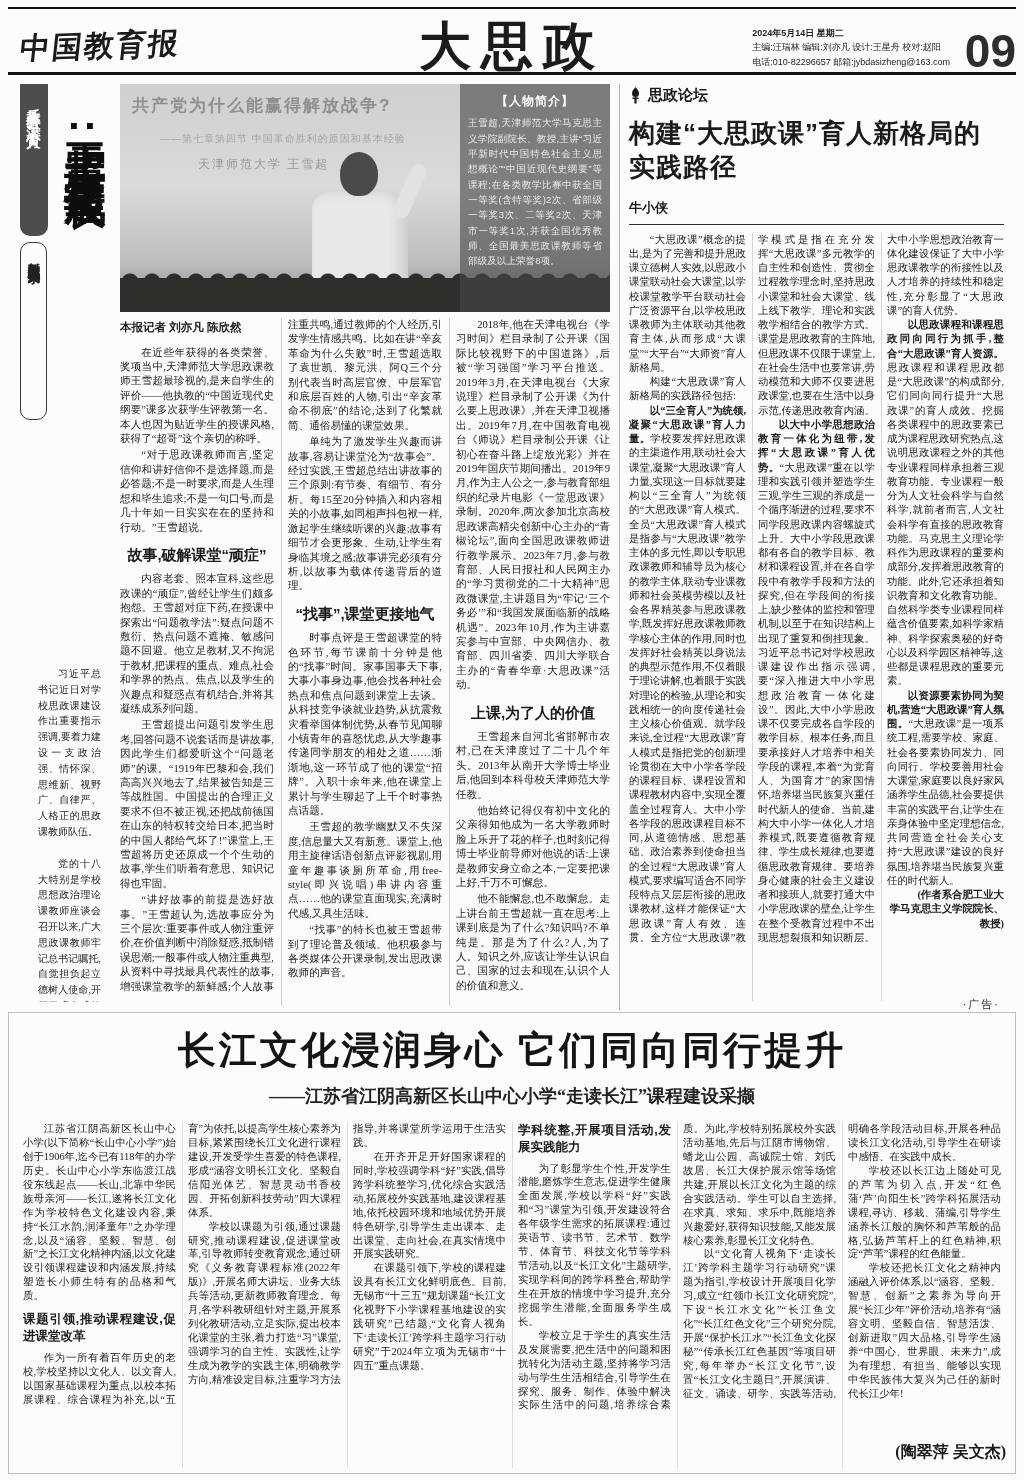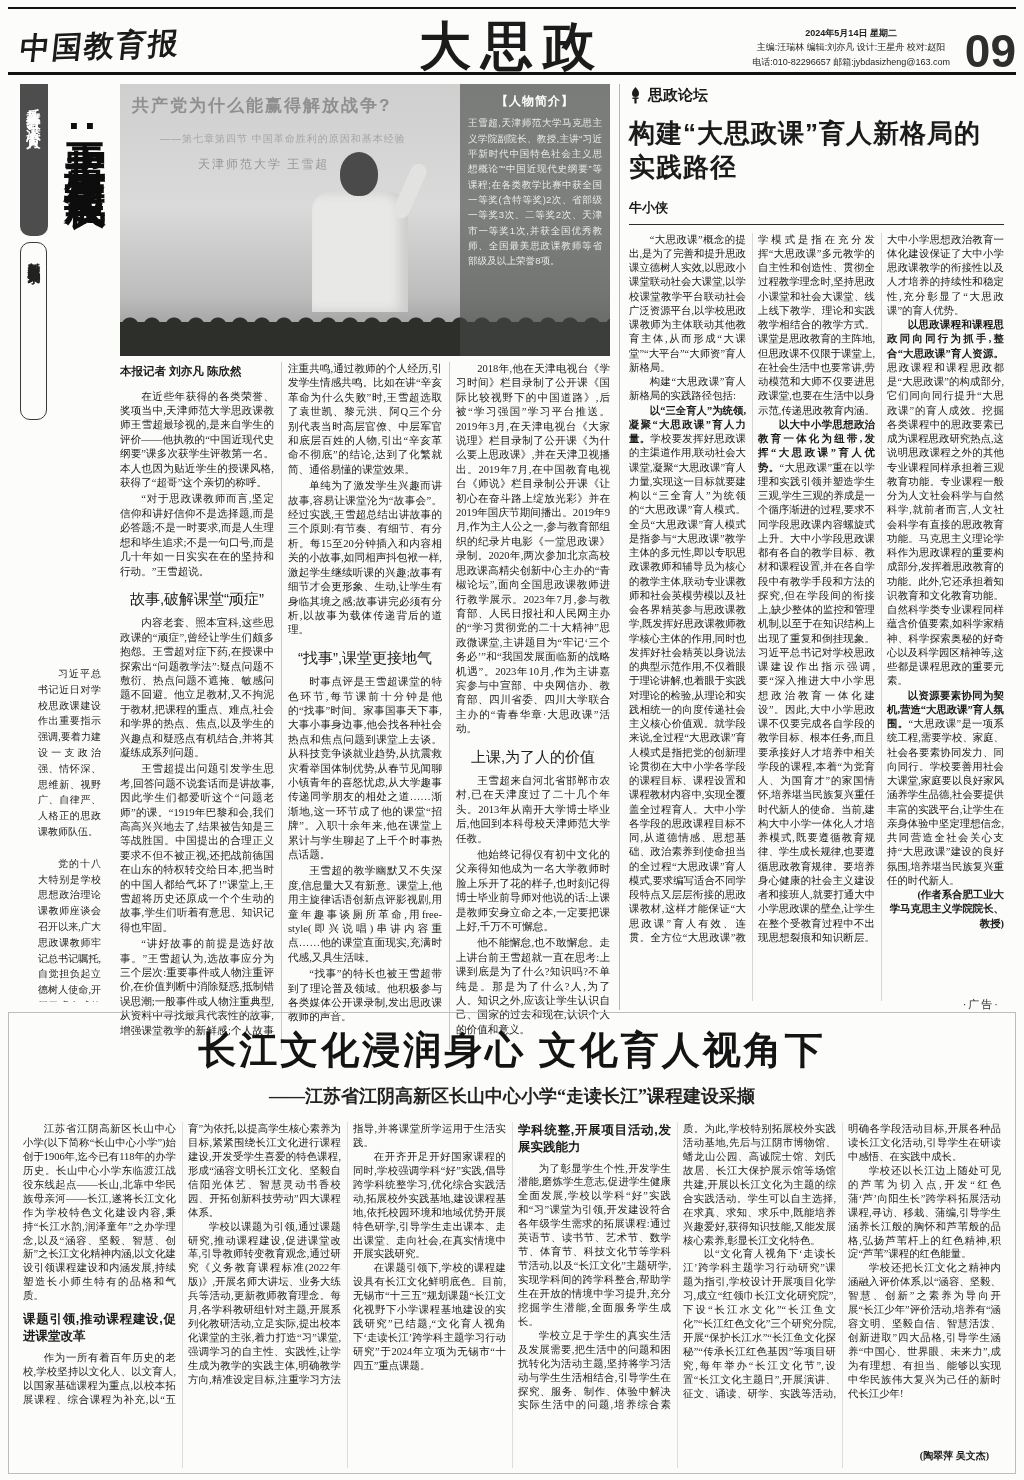--- a/index.html
+++ b/index.html
@@ -5,60 +5,60 @@
   html,body{margin:0;padding:0;background:#d9d9d9;}
   .page{position:relative;width:1024px;height:1480px;background:#fcfcfa;color:#1b1b1b;
         font-family:"Liberation Sans",sans-serif;overflow:hidden;margin:0 auto;}
   
   .top-rule{position:absolute;top:7px;left:8px;right:8px;height:2px;background:#111;}
   .header{position:absolute;top:10px;left:8px;right:8px;height:60px;}
   .logo{position:absolute;left:12px;top:16px;font-family:"DejaVu Serif",serif;font-weight:bold;
         font-size:30px;letter-spacing:2px;transform:rotate(-2deg) skewX(-8deg);}
   .masthead{position:absolute;left:0;right:0;top:2px;text-align:center;font-size:52px;
         font-weight:900;letter-spacing:10px;}
-  .hdr-right{position:absolute;right:66px;top:16px;text-align:center;font-size:9px;line-height:1.6;color:#222;}
+  .hdr-right{position:absolute;right:66px;top:16px;text-align:left;font-size:9px;line-height:1.6;color:#222;}
   .hdr-date{font-weight:bold;}
   .page-num{position:absolute;right:0;top:14px;font-size:46px;font-weight:bold;color:#2e2e2e;}
   .header-rule{position:absolute;top:72px;left:8px;right:8px;height:3px;background:#111;}
   
   .main-top{position:absolute;top:84px;left:20px;width:984px;height:926px;display:flex;}
   .feature{width:590px;display:flex;flex:none;}
   .feature-left{position:relative;width:100px;flex:none;}
   .badge1{position:absolute;left:0;top:0;writing-mode:vertical-rl;background:#4d4d4d;color:#fff;
         font-size:14px;font-weight:bold;letter-spacing:3px;padding:12px 5px;height:128px;
         border-radius:0 0 10px 10px;}
   .badge2{position:absolute;left:0;top:158px;writing-mode:vertical-rl;border:1px solid #3a3a3a;
         border-radius:10px;font-size:12.5px;font-weight:bold;letter-spacing:1px;padding:9px 4px;height:158px;color:#222;}
   .v-headline{position:absolute;left:34px;top:26px;writing-mode:vertical-rl;font-size:42px;
         font-weight:900;letter-spacing:3px;height:530px;line-height:1.45;color:#0d0d0d;}
   .editor-note{position:absolute;left:2px;top:566px;width:95px;height:352px;overflow:hidden;
         font-size:10px;line-height:1.58;text-align:justify;color:#222;
         font-family:"Liberation Serif",serif;}
   .editor-note p{margin:16px;text-indent:2em;}
   .feature-main{width:490px;flex:none;position:relative;}
   
-  .photo{position:relative;height:272px;background:linear-gradient(180deg,#cfcfcf 0%,#dadada 45%,#bdbdbd 78%,#8a8a8a 100%);overflow:hidden;}
+  .photo{position:relative;height:228px;background:linear-gradient(180deg,#cfcfcf 0%,#dadada 45%,#bdbdbd 78%,#8a8a8a 100%);overflow:hidden;}
   .screen-title{position:absolute;top:10px;left:12px;font-size:17px;font-weight:bold;color:#8f8f8f;letter-spacing:2px;}
   .screen-line2{position:absolute;top:48px;left:40px;font-size:10px;color:#a5a5a5;letter-spacing:1px;}
   .screen-line3{position:absolute;top:72px;left:78px;font-size:12px;color:#979797;letter-spacing:2px;}
   .person-head{position:absolute;left:220px;top:68px;width:38px;height:44px;border-radius:50% 50% 46% 46%;background:#4a4a4a;}
   .person-body{position:absolute;left:192px;top:108px;width:96px;height:120px;border-radius:18px 18px 0 0;background:#e8e8e6;box-shadow:inset -8px 0 12px rgba(0,0,0,.12);}
   .person-arm{position:absolute;left:282px;top:78px;width:16px;height:58px;border-radius:8px;background:#e2e2e0;transform:rotate(24deg);}
   .plants{position:absolute;bottom:0;left:0;right:0;height:34px;background:#2c2f2a;}
   .plants:before{content:"";position:absolute;top:-10px;left:0;right:0;height:14px;
         background:radial-gradient(circle at 10px 14px,#2c2f2a 8px,transparent 9px) repeat-x;background-size:22px 14px;}
   .profile-box{position:absolute;right:0;top:0;width:150px;height:100%;background:rgba(70,72,70,.62);
         color:#e9e9e9;padding:8px 8px;box-sizing:border-box;font-size:9.6px;line-height:1.6;text-align:justify;}
   .profile-title{text-align:center;font-size:12px;font-weight:bold;color:#fff;margin-bottom:4px;letter-spacing:1px;}
   
   .article-cols{margin-top:6px;height:688px;column-count:3;column-gap:14px;column-rule:1px solid #c9c9c9;
         font-size:10.6px;line-height:1.36;text-align:justify;overflow:hidden;font-family:"Liberation Serif",serif;}
   .byline{font-weight:bold;font-size:11.5px;margin:2px 0 10px;font-family:"Liberation Sans",sans-serif;}
   .article-cols p{margin:0 0 2px;text-indent:2em;}
-  .subhead{font-family:"Liberation Sans",sans-serif;font-weight:normal;font-size:15px;text-align:center;
+  .subhead{font-family:"Liberation Sans",sans-serif;font-weight:bold;font-size:15px;text-align:center;
         margin:10px 0 7px;text-indent:0 !important;column-span:none;}
   
   .v-divider{width:1px;background:#b5b5b5;margin:0 9px;flex:none;}
   
   .right-col{flex:1;position:relative;}
   .forum-tag{display:flex;align-items:center;gap:6px;font-size:15px;font-weight:bold;margin-top:2px;}
   .torch{flex:none;}
   .right-title{font-size:26px;font-weight:900;line-height:1.3;margin:12px 0 14px;letter-spacing:1px;}
   .right-author{font-size:13px;padding-bottom:7px;border-bottom:1px solid #2d2d2d;margin-bottom:8px;font-weight:bold;}
   .right-body{height:768px;column-count:3;column-gap:12px;column-rule:1px solid #d6d6d6;
@@ -70,21 +70,21 @@
   .ad-label{position:absolute;bottom:-2px;right:4px;font-size:11px;color:#333;letter-spacing:2px;margin-top:24px;}
   
   .bottom{position:absolute;top:1012px;left:8px;right:8px;height:462px;border:1px solid #bdbdbd;
         box-sizing:border-box;padding:12px 14px 0;font-family:"Liberation Serif",serif;}
   .b-headline{text-align:center;font-size:38px;font-weight:900;letter-spacing:3px;color:#141414;}
   .b-subhead{text-align:center;font-size:18px;font-weight:bold;margin-top:8px;color:#222;}
   .b-body{margin-top:14px;height:346px;column-count:6;column-gap:12px;column-rule:1px solid #dcdcdc;
         font-size:10.4px;line-height:1.34;text-align:justify;overflow:hidden;color:#1c1c1c;}
   .b-body p{margin:0;text-indent:2em;}
   .b-sub{font-family:"Liberation Sans",sans-serif;font-weight:bold;font-size:12.5px;margin:8px 0 6px;text-indent:0 !important;}
-  .b-sign{position:absolute;bottom:10px;right:26px;font-size:10px;font-weight:bold;}
+  .b-sign{position:absolute;bottom:10px;right:9px;font-size:16px;font-weight:bold;}
 </style>
 </head>
 <body>
 
 <div class="page">
 
   <div class="top-rule"></div>
 
   <div class="header">
     <div class="logo">中国教育报</div>
@@ -171,21 +171,21 @@
         <p><span class="lead">以大中小学思想政治教育一体化为纽带,发挥“大思政课”育人优势。</span><span>“大思政课”重在以学理和实践引领并塑造学生三观,学生三观的养成是一个循序渐进的过程,要求不同学段思政课内容螺旋式上升。大中小学段思政课都有各自的教学目标、教材和课程设置,并在各自学段中有教学手段和方法的探究,但在学段间的衔接上,缺少整体的监控和管理机制,以至于在知识结构上出现了重复和倒挂现象。习近平总书记对学校思政课建设作出指示强调,要“深入推进大中小学思想政治教育一体化建设”。因此,大中小学思政课不仅要完成各自学段的教学目标、根本任务,而且要承接好人才培养中相关学段的课程,本着“为党育人、为国育才”的家国情怀,培养堪当民族复兴重任时代新人的使命。当前,建构大中小学一体化人才培养模式,既要遵循教育规律、学生成长规律,也要遵循思政教育规律。要培养身心健康的社会主义建设者和接班人,就要打通大中小学思政课的壁垒,让学生在整个受教育过程中不出现思想裂痕和知识断层。大中小学思想政治教育一体化建设保证了大中小学思政课教学的衔接性以及人才培养的持续性和稳定性,充分彰显了“大思政课”的育人优势。</span></p>
         <p><span class="lead">以思政课程和课程思政同向同行为抓手,整合“大思政课”育人资源。</span><span>思政课程和课程思政都是“大思政课”的构成部分,它们同向同行提升“大思政课”的育人成效。挖掘各类课程中的思政要素已成为课程思政研究热点,这说明思政课程之外的其他专业课程同样承担着三观教育功能。专业课程一般分为人文社会科学与自然科学,就前者而言,人文社会科学有直接的思政教育功能。马克思主义理论学科作为思政课程的重要构成部分,发挥着思政教育的功能。此外,它还承担着知识教育和文化教育功能。自然科学类专业课程同样蕴含价值要素,如科学家精神、科学探索奥秘的好奇心以及科学园区精神等,这些都是课程思政的重要元素。</span></p>
         <p><span class="lead">以资源要素协同为契机,营造“大思政课”育人氛围。</span><span>“大思政课”是一项系统工程,需要学校、家庭、社会各要素协同发力、同向同行。学校要善用社会大课堂,家庭要以良好家风涵养学生品德,社会要提供丰富的实践平台,让学生在亲身体验中坚定理想信念,共同营造全社会关心支持“大思政课”建设的良好氛围,培养堪当民族复兴重任的时代新人。</span></p>
         <p class="affil">(作者系合肥工业大学马克思主义学院院长、教授)</p>
       </div>
       <div class="ad-label">·广告·</div>
     </div>
   </div>
 
   <div class="bottom">
-    <div class="b-headline">长江文化浸润身心 文化育人视角下</div>
+    <div class="b-headline">长江文化浸润身心 它们同向同行提升</div>
     <div class="b-subhead">——江苏省江阴高新区长山中心小学“走读长江”课程建设采撷</div>
     <div class="b-body">
       <p>江苏省江阴高新区长山中心小学(以下简称“长山中心小学”)始创于1906年,迄今已有118年的办学历史。长山中心小学东临渡江战役东线起点——长山,北靠中华民族母亲河——长江,遂将长江文化作为学校特色文化建设内容,秉持“长江水韵,润泽童年”之办学理念,以及“涵容、坚毅、智慧、创新”之长江文化精神内涵,以文化建设引领课程建设和内涵发展,持续塑造长小师生特有的品格和气质。</p>
       <div class="b-sub">课题引领,推动课程建设,促进课堂改革</div>
       <p>作为一所有着百年历史的老校,学校坚持以文化人、以文育人,以国家基础课程为重点,以校本拓展课程、综合课程为补充,以“五育”为依托,以提高学生核心素养为目标,紧紧围绕长江文化进行课程建设,开发受学生喜爱的特色课程,形成“涵容文明长江文化、坚毅自信阳光体艺、智慧灵动书香校园、开拓创新科技劳动”四大课程体系。</p>
       <p>学校以课题为引领,通过课题研究,推动课程建设,促进课堂改革,引导教师转变教育观念,通过研究《义务教育课程标准(2022年版)》,开展名师大讲坛、业务大练兵等活动,更新教师教育理念。每月,各学科教研组针对主题,开展系列化教研活动,立足实际,提出校本化课堂的主张,着力打造“习”课堂,强调学习的自主性、实践性,让学生成为教学的实践主体,明确教学方向,精准设定目标,注重学习方法指导,并将课堂所学运用于生活实践。</p>
       <p>在开齐开足开好国家课程的同时,学校强调学科“好”实践,倡导跨学科统整学习,优化综合实践活动,拓展校外实践基地,建设课程基地,依托校园环境和地域优势开展特色研学,引导学生走出课本、走出课堂、走向社会,在真实情境中开展实践研究。</p>
       <p>在课题引领下,学校的课程建设具有长江文化鲜明底色。目前,无锡市“十三五”规划课题“长江文化视野下小学课程基地建设的实践研究”已结题,“文化育人视角下‘走读长江’跨学科主题学习行动研究”于2024年立项为无锡市“十四五”重点课题。</p>
       <div class="b-sub">学科统整,开展项目活动,发展实践能力</div>
       <p>为了彰显学生个性,开发学生潜能,磨炼学生意志,促进学生健康全面发展,学校以学科“好”实践和“习”课堂为引领,开发建设符合各年级学生需求的拓展课程:通过英语节、读书节、艺术节、数学节、体育节、科技文化节等学科节活动,以及“长江文化”主题研学,实现学科间的跨学科整合,帮助学生在开放的情境中学习提升,充分挖掘学生潜能,全面服务学生成长。</p>

